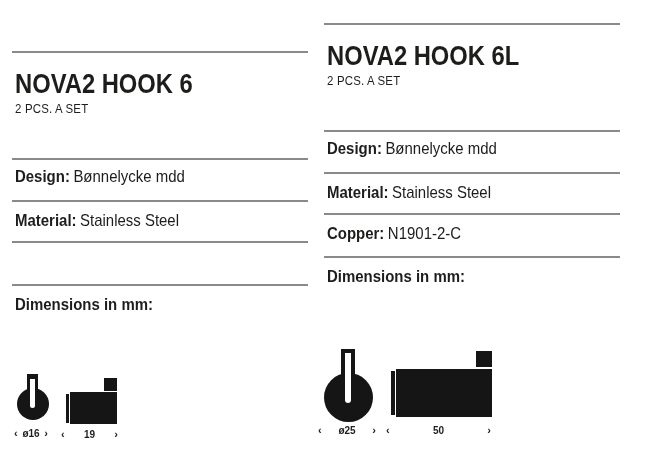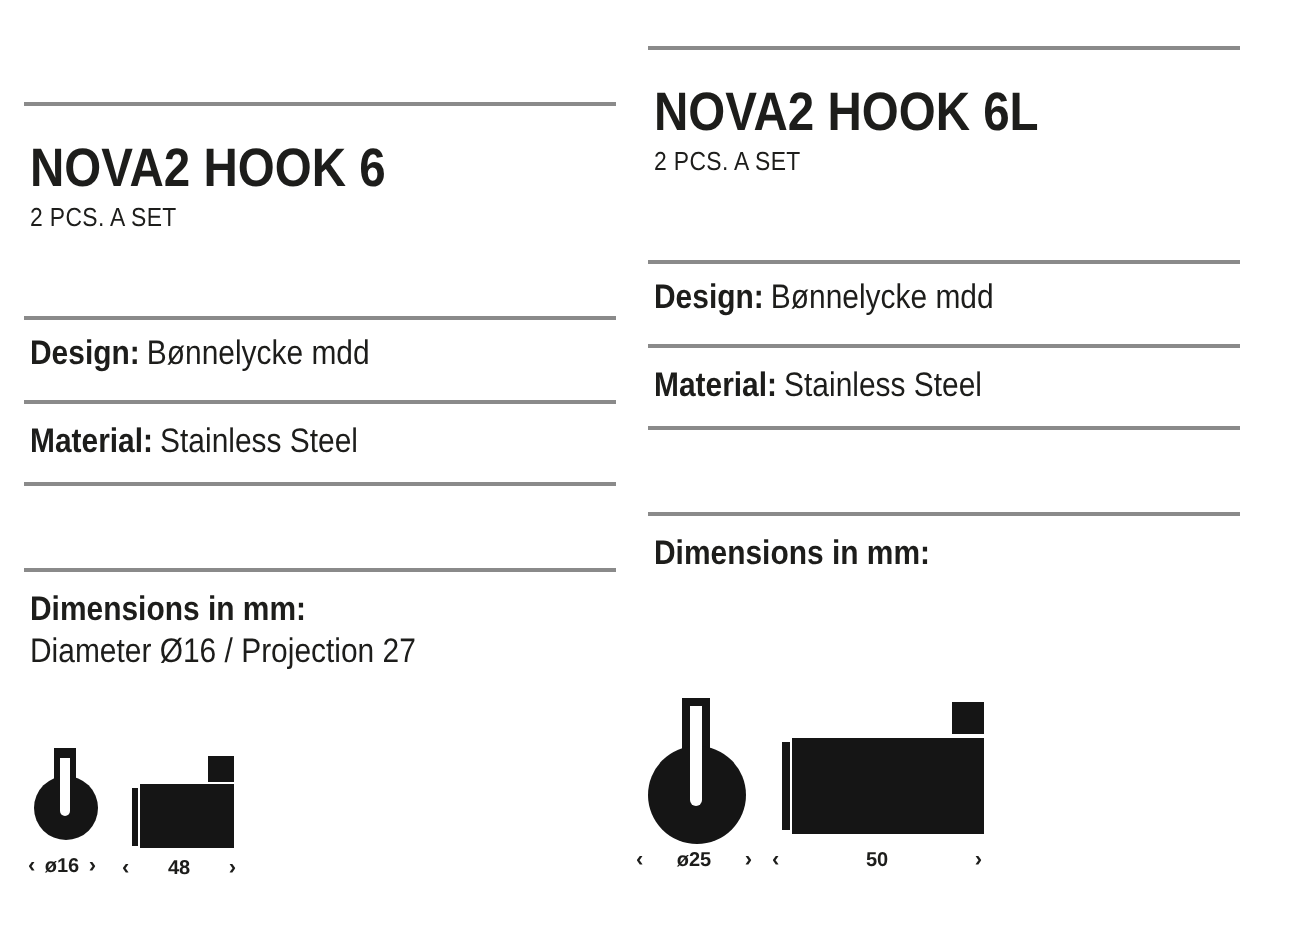--- a/index.html
+++ b/index.html
@@ -80,43 +80,40 @@
   </div>
 
   <div class="rule" style="top:213px"></div>
 
 
   <div class="rule" style="top:256px"></div>
 
   <div class="spec-row" style="top:268px">
     <span class="sq"><span class="lbl">Dimensions in mm:</span></span>
   </div>
-  <div class="spec-row" style="top:289px">
-    <span class="sq"><span class="val" style="margin-left:0">Diameter Ø16 / Projection 27</span></span>
-  </div>
 
   <div>
     <div class="draw" style="left:15px; top:346px; width:11px; height:34px;"></div>
     <div class="draw fv-circle" style="left:5px; top:360px; width:32px; height:32px;"></div>
     <div class="fv-slot" style="position:absolute; left:18px; top:351px; width:5px; height:29px; border-radius:0 0 2.5px 2.5px;"></div>
   </div>
   <div class="dim-row" style="left:2px; top:400px; width:34px;">
     <span class="arrow">‹</span>
     <span>ø16</span>
     <span class="arrow">›</span>
   </div>
 
   <div>
     <div class="draw" style="left:54px; top:366px; width:3px; height:29px;"></div>
     <div class="draw" style="left:58px; top:364px; width:47px; height:32px;"></div>
     <div class="draw" style="left:92px; top:350px; width:13px; height:13px;"></div>
   </div>
   <div class="dim-row" style="left:49px; top:401px; width:57px;">
     <span class="arrow">‹</span>
-    <span>48</span>
+    <span>19</span>
     <span class="arrow">›</span>
   </div>
 </div>
 
 <div class="col col-b">
   <div class="rule" style="top:23px"></div>
 
   <div class="title">
     <span class="sq">NOVA2 HOOK 6L</span>
   </div>
@@ -131,20 +128,23 @@
   </div>
 
   <div class="rule" style="top:172px"></div>
 
   <div class="spec-row" style="top:184px">
     <span class="sq"><span class="lbl">Material:</span><span class="val">Stainless Steel</span></span>
   </div>
 
   <div class="rule" style="top:213px"></div>
 
+  <div class="spec-row" style="top:225px">
+    <span class="sq"><span class="lbl">Copper:</span><span class="val">N1901-2-C</span></span>
+  </div>
 
   <div class="rule" style="top:256px"></div>
 
   <div class="spec-row" style="top:268px">
     <span class="sq"><span class="lbl">Dimensions in mm:</span></span>
   </div>
 
   <div>
     <div class="draw" style="left:17px; top:349px; width:14px; height:52px;"></div>
     <div class="draw fv-circle" style="left:0px; top:373px; width:49px; height:49px;"></div>

